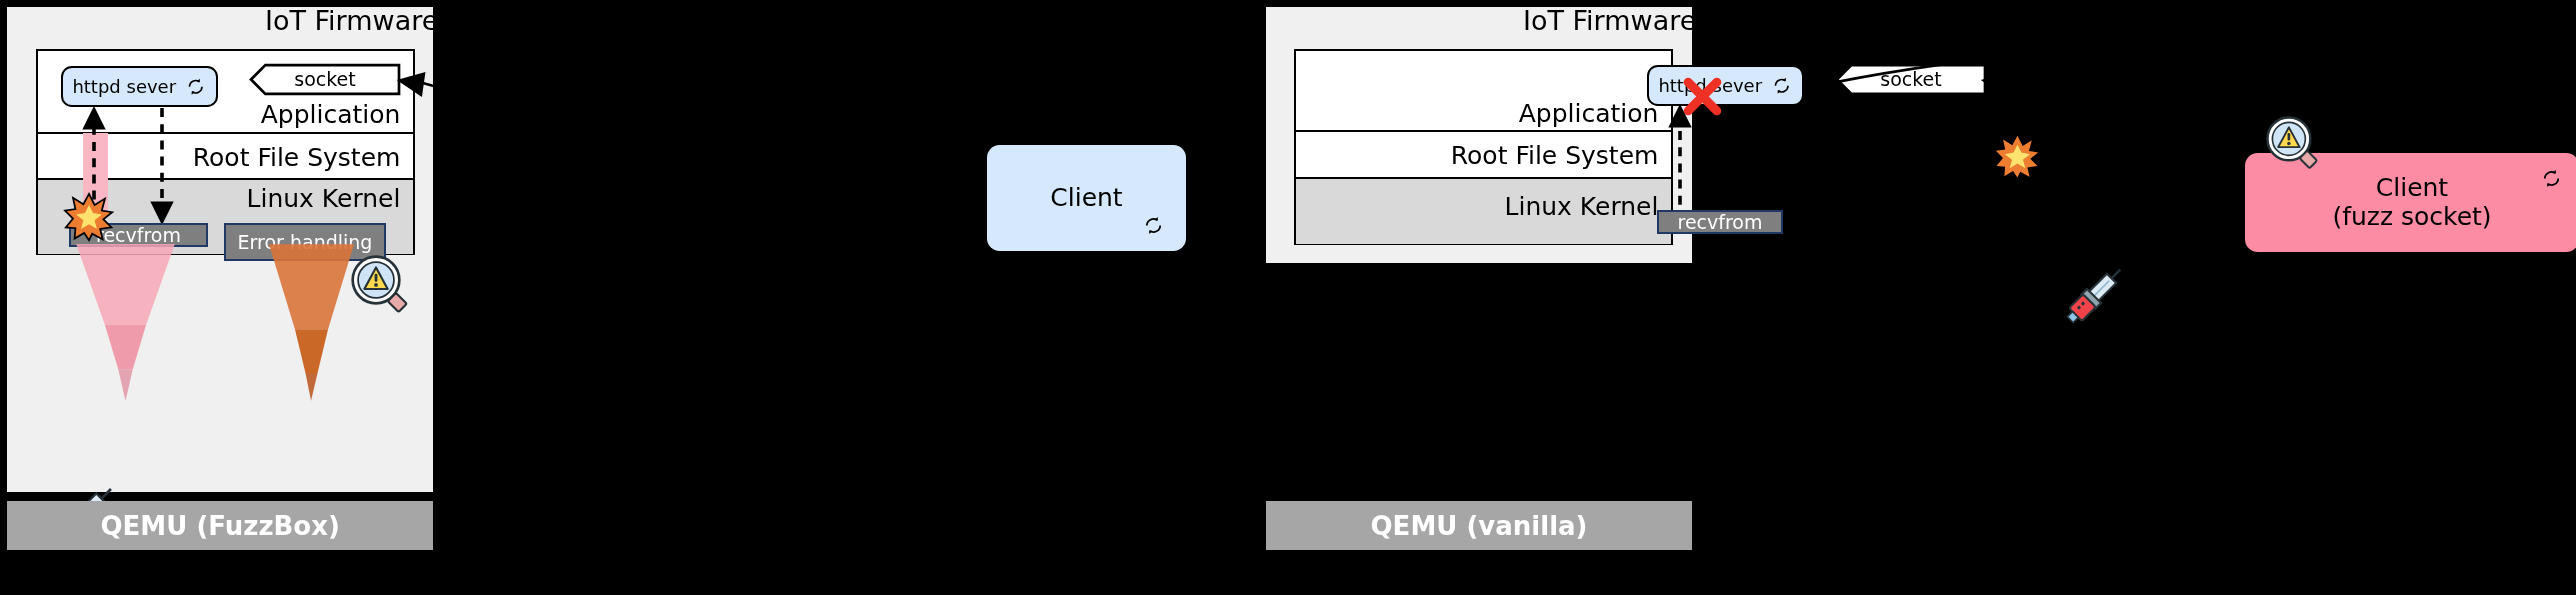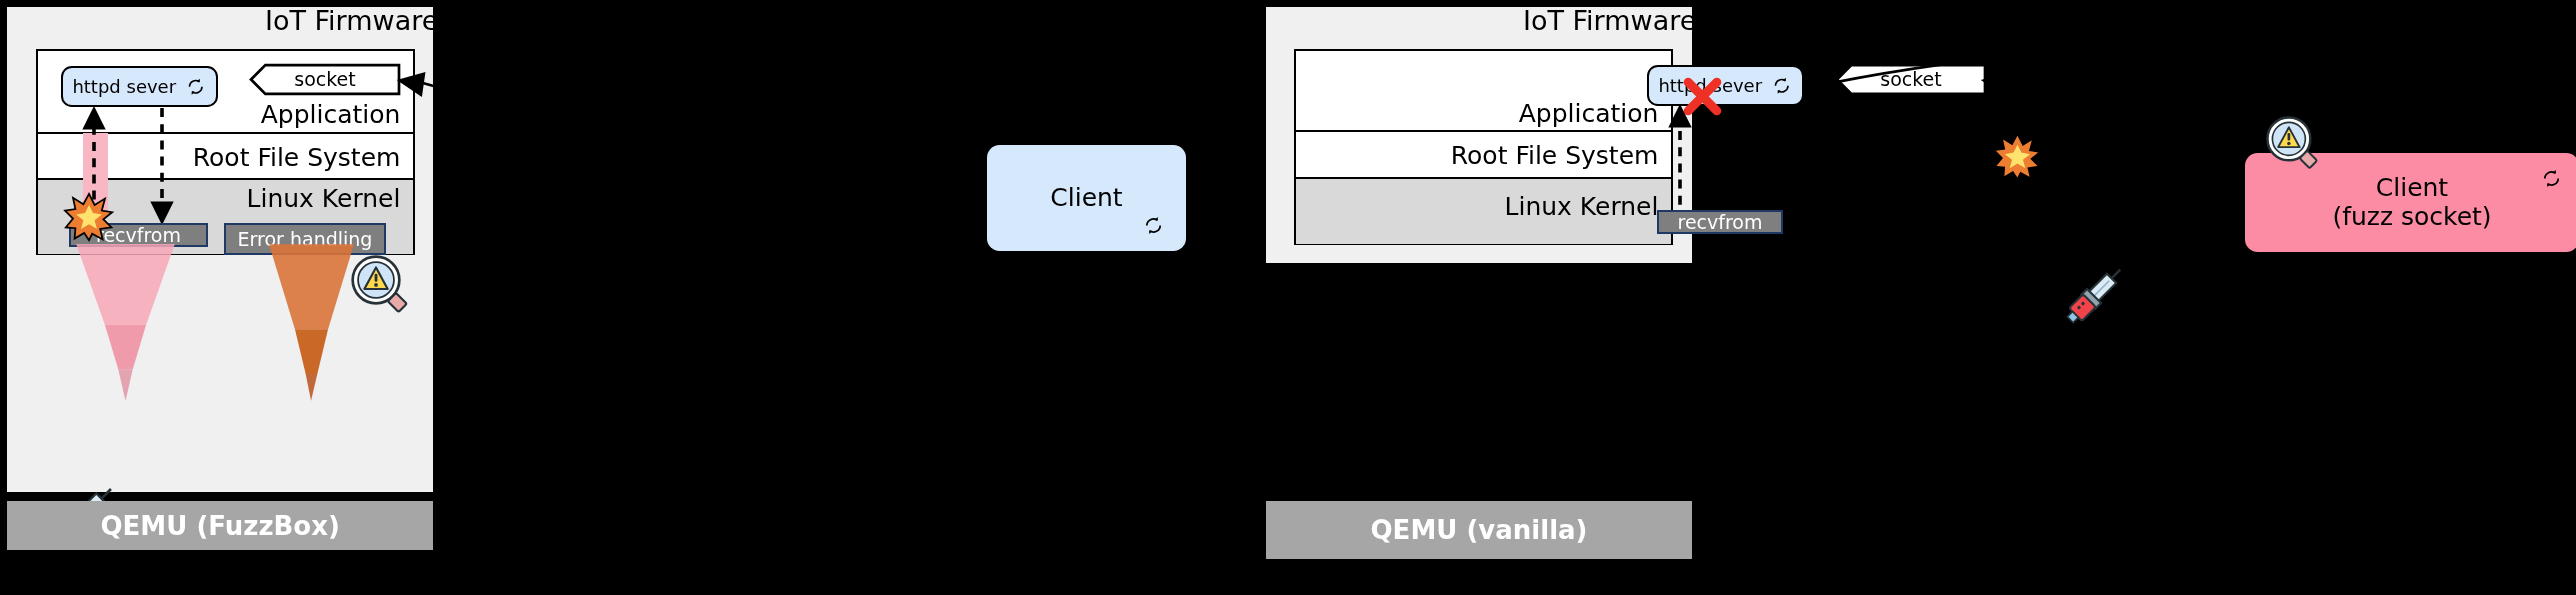--- a/index.html
+++ b/index.html
@@ -75,21 +75,21 @@
 <div class="abs" style="left:144px;top:108px;width:36px;height:117px;">
   <svg width="36" height="117" viewBox="0 0 40 130">
     <line x1="20" y1="0" x2="20" y2="106" stroke="#000" stroke-width="4" stroke-dasharray="10,8"></line>
     <polygon points="20,130 33,104 7,104" fill="#000"></polygon>
   </svg>
 </div>
 
 <div class="sys-box" style="left:69px;top:223px;width:139px;height:24px;">
   <span>recvfrom</span>
 </div>
-<div class="sys-box" style="left:224px;top:223px;width:162px;height:32px;">
+<div class="sys-box" style="left:224px;top:223px;width:162px;height:38px;">
   <span>Error handling</span>
 </div>
 
 <div class="abs" style="left:65px;top:193px;width:48px;height:48px;">
   <svg width="48" height="48" viewBox="0 0 60 60">
     <polygon points="30,1 37,15 50,7 46,22 59,24 48,33 58,43 44,45 47,58 34,51 30,59 24,50 12,57 13,44 1,43 10,32 0,22 13,20 10,6 23,14" fill="#ED7D31" stroke="#000" stroke-width="2.2"></polygon>
     <polygon points="30,15 35,25 46,27 37,34 40,45 30,39 20,45 23,34 14,27 25,25" fill="#FFE36E" stroke="none"></polygon>
   </svg>
 </div>
 
@@ -225,21 +225,21 @@
   </svg>
 </div>
 
 <div class="abs" style="left:1970px;top:70px;width:162px;height:99px;">
   <svg width="162" height="99" viewBox="0 0 180 110">
     <path d="M176,96 C140,92 100,30 38,14" fill="none" stroke="#000" stroke-width="3"></path>
     <polygon points="12,11 44,2 40,30" fill="#000"></polygon>
   </svg>
 </div>
 
-<div class="qemu-bar" style="left:1266px;top:501px;width:426px;height:58px;">
+<div class="qemu-bar" style="left:1266px;top:501px;width:426px;height:49px;">
   <span>QEMU (vanilla)</span>
 </div>
 
 <div class="client-box" style="left:2245px;top:153px;width:334px;height:99px;background:#fb8ca4;">
   <span class="ctext">Client</span>
   <span class="ctext">(fuzz socket)</span>
   <span class="abs" style="right:16px;top:14.4px;">
     <svg width="23" height="23" viewBox="0 0 24 24">
       <path d="M5 12a7 7 0 0 1 11-5.6" fill="none" stroke="#000" stroke-width="1.8"></path>
       <path d="M19 12a7 7 0 0 1-11 5.6" fill="none" stroke="#000" stroke-width="1.8"></path>

